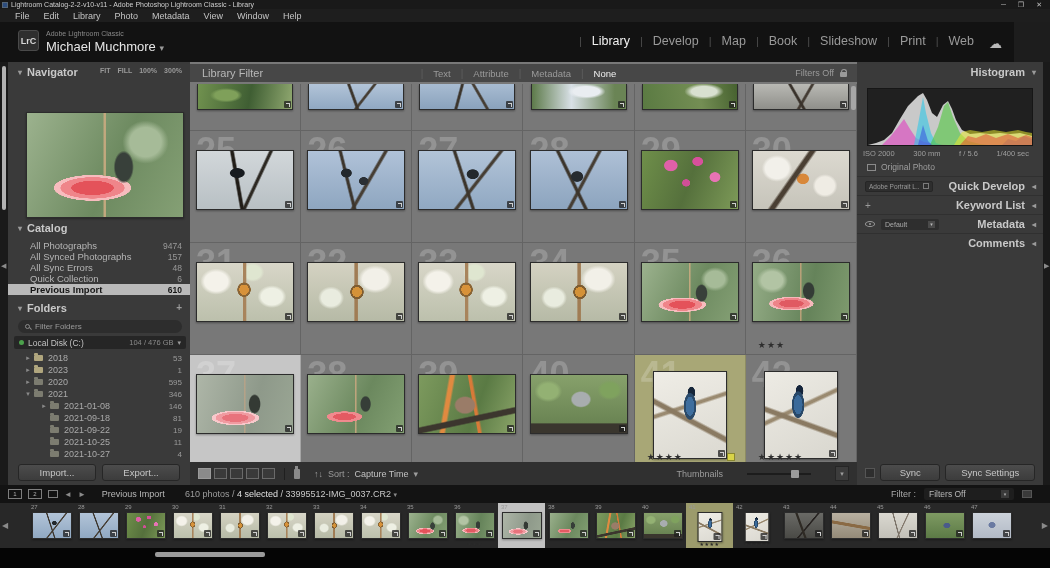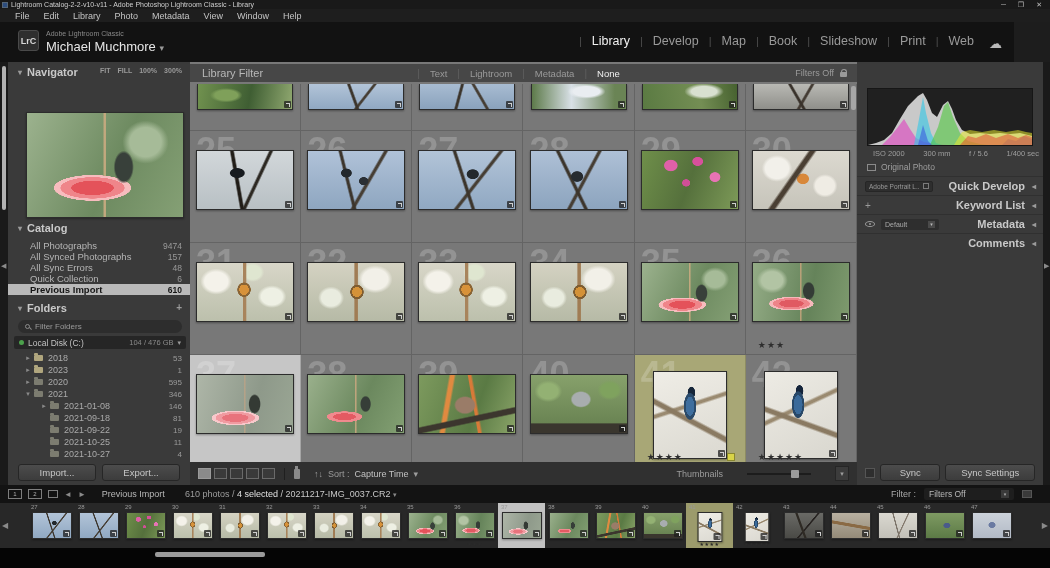--- a/index.html
+++ b/index.html
@@ -133,21 +133,21 @@
            display:flex; align-items:center; justify-content:center; }
 
   
   .right-panel { position:absolute; left:857px; top:0; width:186px; height:423px; background:#3a3a3a; overflow:hidden; }
   .right-rail { position:absolute; left:1043px; top:0; width:7px; height:423px; background:#1a1a1a; }
   .collapse-right { position:absolute; left:1044px; top:200px; color:#8a8a8a; font-size:7px; }
   .rp-header { position:relative; height:20px; display:flex; align-items:center; justify-content:flex-end;
                font-size:11px; font-weight:bold; color:#c9c9c9; padding-right:18px; }
   .rp-header .tri { position:absolute; right:7px; font-size:8px; color:#9a9a9a; }
   .hist-box { position:absolute; left:10px; top:26px; width:166px; height:58px; background:#202020; border:1px solid #161616; }
-  .hist-stats { position:absolute; left:16px; top:87px; width:166px; display:flex; justify-content:space-between;
+  .hist-stats { position:absolute; left:6px; top:87px; width:166px; display:flex; justify-content:space-between;
                 font-size:7.5px; color:#9e9e9e;gap:16px; }
   .orig-row { position:absolute; left:10px; top:100px; display:flex; align-items:center; gap:5px; font-size:8.5px; color:#9e9e9e; }
   .photo-ico { width:9px; height:7px; border:1px solid #8a8a8a; position:relative; }
   .rp-rows { position:absolute; left:0; top:114px; width:186px; }
   .rp-row { position:relative; height:19px; border-top:1px solid #303030; display:flex; align-items:center;
             justify-content:flex-end; padding-right:18px; font-size:11px; font-weight:bold; color:#c9c9c9; }
   .rp-row .tri { position:absolute; right:7px; font-size:8px; color:#9a9a9a; }
   .profile-badge { position:absolute; left:8px; display:flex; align-items:center; gap:3px; font-size:6.5px; color:#9a9a9a;
                    background:#2e2e2e; border:1px solid #262626; border-radius:2px; padding:1px 3px; font-weight:normal; }
   .pb-box { width:6px; height:6px; border:1px solid #7a7a7a; }
@@ -425,21 +425,21 @@
     </div>
 
     <div class="center">
       <div class="filterbar">
         <span class="fb-title">Library Filter</span>
         <span class="fb-opts">
 
         <span class="fb-sep">|</span>
             <span class="fb-opt" data-state="">Text</span>
             <span class="fb-sep">|</span>
-            <span class="fb-opt" data-state="">Lightroom</span>
+            <span class="fb-opt" data-state="">Attribute</span>
             <span class="fb-sep">|</span>
             <span class="fb-opt" data-state="">Metadata</span>
             <span class="fb-sep">|</span>
             <span class="fb-opt" data-state="active">None</span>
           </span>
         <span class="fb-right">
           <span>Filters Off</span>
           <span class="lock"></span>
         </span>
       </div>
@@ -671,20 +671,24 @@
           <span>Thumbnails</span>
           <span class="slider">
               <span class="thumb"></span>
             </span>
           <span class="tb-dd tri-down"></span>
         </span>
       </div>
     </div>
 
     <div class="right-panel">
+      <div class="rp-header">
+        <span>Histogram</span>
+        <span class="tri tri-down"></span>
+      </div>
       <div class="hist-box">
         <svg width="164" height="56" viewBox="0 0 164 56" preserveAspectRatio="none">
           <polygon fill="#d8d8d8" opacity="0.92" points="0,56 8,54 16,51 24,44 32,30 40,17 50,7 55,4 59,11 64,24 69,28 75,16 80,12 84,20 88,31 94,41 102,45 112,44 122,45 132,44 142,45 152,44 160,46 164,47 164,56"></polygon>
           <polygon fill="#e040c0" opacity="0.6" points="14,56 22,48 30,38 36,30 42,40 48,49 56,53 66,55 80,56"></polygon>
           <polygon fill="#30c8e8" opacity="0.6" points="46,56 51,30 55,8 58,24 63,44 68,54 74,56"></polygon>
           <polygon fill="#50c840" opacity="0.6" points="62,56 70,38 76,17 80,13 85,28 92,44 100,52 112,55 120,56"></polygon>
           <polygon fill="#3048e0" opacity="0.5" points="50,56 55,36 60,52 64,56 134,56 140,50 148,52 156,47 164,50 164,56"></polygon>
           <polygon fill="#e8e830" opacity="0.55" points="86,56 94,43 102,41 114,43 126,41 138,43 150,41 158,43 164,44 164,56"></polygon>
           <polygon fill="#e04030" opacity="0.5" points="92,56 100,47 108,49 118,45 128,49 140,45 150,49 158,46 164,48 164,56"></polygon>
         </svg>
@@ -740,21 +744,21 @@
   <div class="fs-bar">
     <span class="mon">1</span>
     <span class="mon">2</span>
     <span class="fs-grid-ico"></span>
     <span class="fs-nav">◄</span>
     <span class="fs-nav">►</span>
     <span class="fs-src">Previous Import</span>
     <span class="fs-status">
       <span>610 photos /</span>
       <span class="sel">4 selected</span>
-      <span class="fn">/ 20211217-IMG_0037.CR2</span>
+      <span class="fn">/ 33995512-IMG_0037.CR2</span>
       <span class="fs-caret tri-down"></span>
     </span>
     <span class="fs-filter">
       <span>Filter :</span>
       <span class="dd-box">
         <span>Filters Off</span>
           <span class="dd tri-down"></span>
       </span>
       <span class="fs-mini"></span>
     </span>

